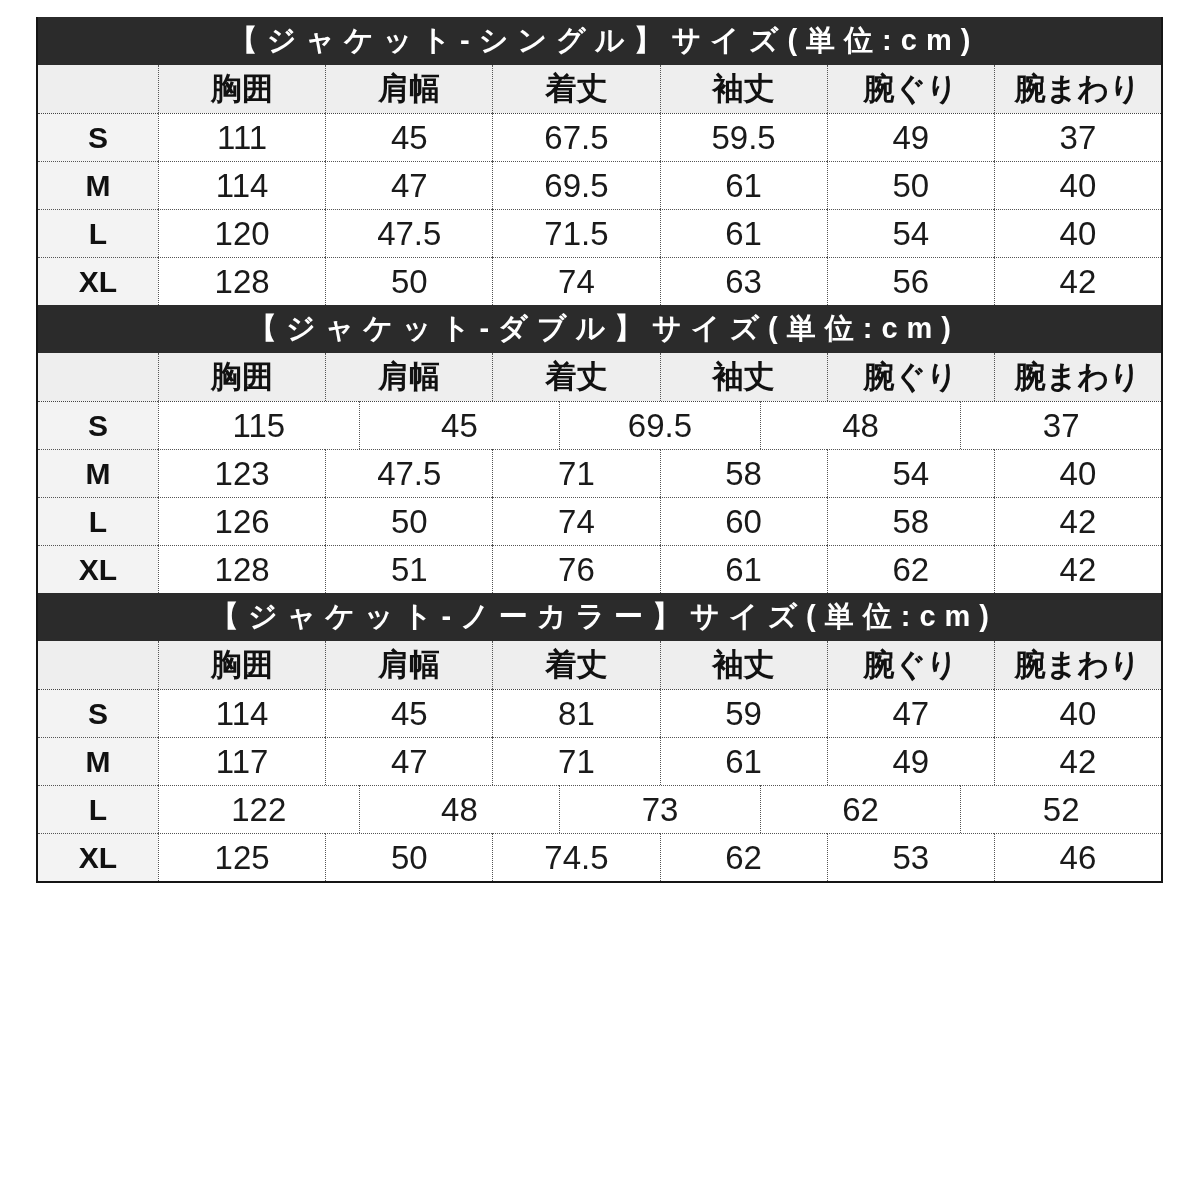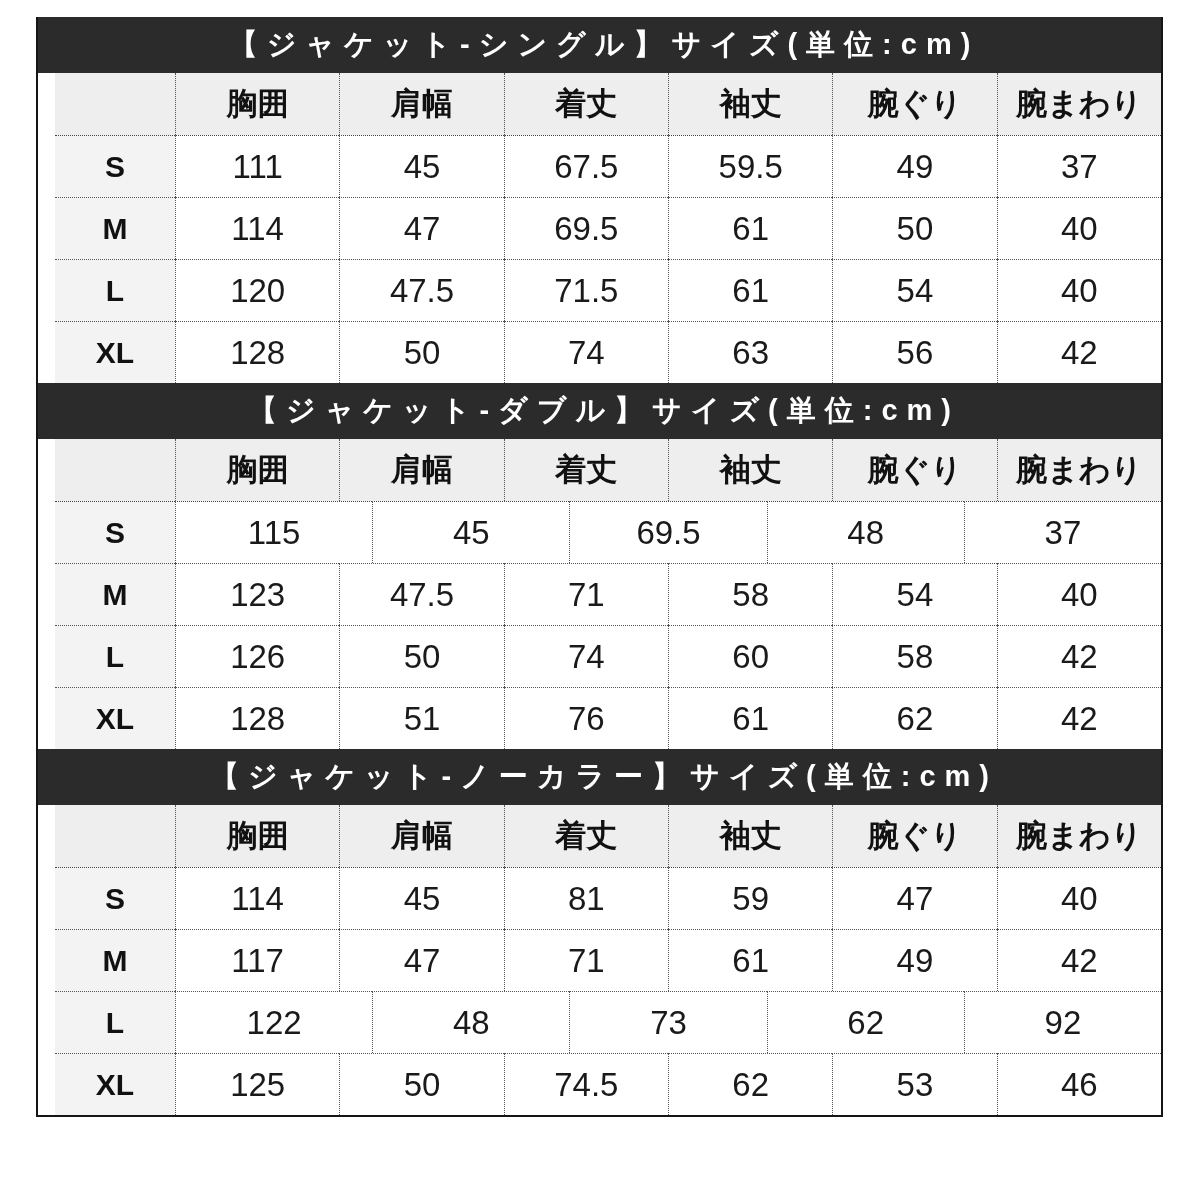--- a/index.html
+++ b/index.html
@@ -2,26 +2,26 @@
 <html><head>
 <meta charset="utf-8">
 <style>
   html,body{margin:0;padding:0;background:#ffffff;}
   body{width:1200px;height:1200px;position:relative;font-family:"Liberation Sans","DejaVu Sans",sans-serif;}
   .chart-wrap{
     position:absolute;left:36px;top:17px;width:1127px;
     border:2px solid #151515;border-top:none;box-sizing:border-box;background:#fff;
   }
   .t-title{
-    height:56px;background:#2b2b2b;color:#ffffff;
+    height:48px;background:#2b2b2b;color:#ffffff;
     display:flex;align-items:center;justify-content:center;
     font-weight:bold;font-size:29px;letter-spacing:9px;text-indent:9px;
     white-space:nowrap;
   }
-  .row{display:flex;height:62px;padding-left:17px;}
+  .row{display:flex;height:48px;}
   .cell{
     flex:1 1 0;display:flex;align-items:center;justify-content:center;
     font-size:33px;color:#1a1a1a;background:#ffffff;
     border-left:1px dotted #555;box-sizing:border-box;overflow:hidden;
   }
   .cell.label{
     flex:0 0 120px;background:#f3f3f3;font-weight:bold;font-size:30px;
     border-left:none;color:#111;
   }
   .row.head .cell{background:#eeeeee;font-weight:bold;font-size:31px;color:#111;}
@@ -159,21 +159,21 @@
       <div class="cell">61</div>
       <div class="cell">49</div>
       <div class="cell">42</div>
     </div>
     <div class="row data">
       <div class="cell label">L</div>
       <div class="cell">122</div>
       <div class="cell">48</div>
       <div class="cell">73</div>
       <div class="cell">62</div>
-      <div class="cell">92</div>
+      <div class="cell">52</div>
     </div>
     <div class="row data">
       <div class="cell label">XL</div>
       <div class="cell">125</div>
       <div class="cell">50</div>
       <div class="cell">74.5</div>
       <div class="cell">62</div>
       <div class="cell">53</div>
       <div class="cell">46</div>
     </div>

